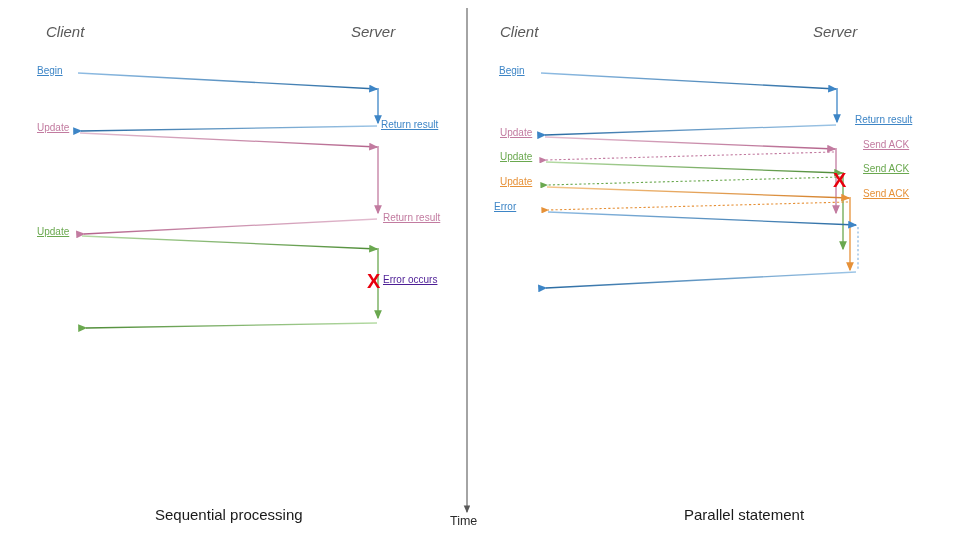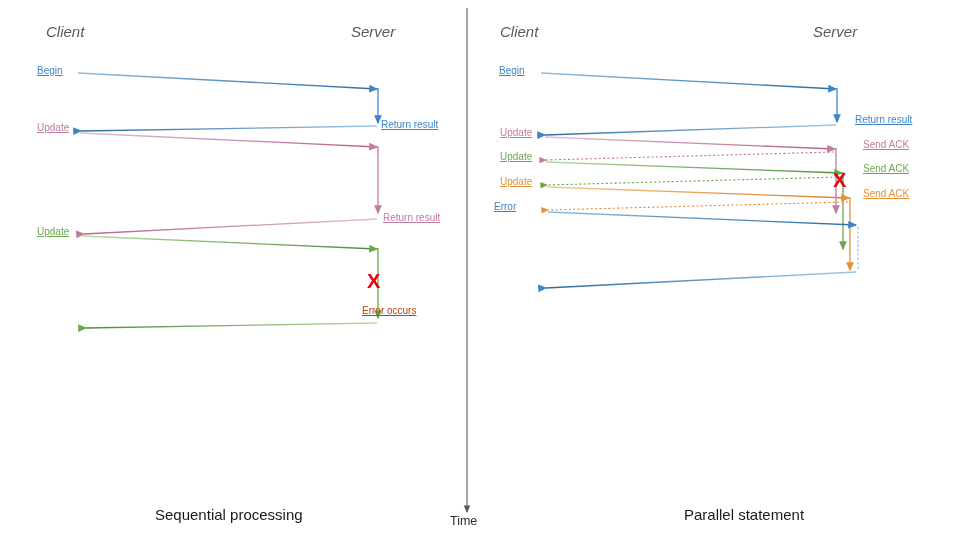--- a/index.html
+++ b/index.html
@@ -152,21 +152,21 @@
   <div class="lbl actor" style="left:46px;top:26px;">Client</div>
   <div class="lbl actor" style="left:351px;top:26px;">Server</div>
 
   <div class="lbl msg" style="left:37px;top:65px;color:#3d85c6;">Begin</div>
   <div class="lbl msg" style="left:381px;top:119px;color:#3d85c6;">Return result</div>
   <div class="lbl msg" style="left:37px;top:122px;color:#c27ba0;">Update</div>
   <div class="lbl msg" style="left:383px;top:212px;color:#c27ba0;">Return result</div>
   <div class="lbl msg" style="left:37px;top:226px;color:#6aa84f;">Update</div>
 
   <div class="xmark" style="left:367px;top:271px;">X</div>
-  <div class="lbl msg" style="left:362px;top:274px;color:#c2410c;margin-top:31px;">Error occurs</div>
+  <div class="lbl msg" style="left:383px;top:274px;color:#4c1d95;">Error occurs</div>
 
 
   <div class="lbl caption" style="left:155px;top:509px;">Sequential processing</div>
 
   <div class="lbl timelbl" style="left:450px;top:515px;text-align:center;">Time</div>
 
   <div class="lbl actor" style="left:500px;top:26px;">Client</div>
   <div class="lbl actor" style="left:813px;top:26px;">Server</div>
 
   <div class="lbl msg" style="left:499px;top:65px;color:#3d85c6;">Begin</div>

